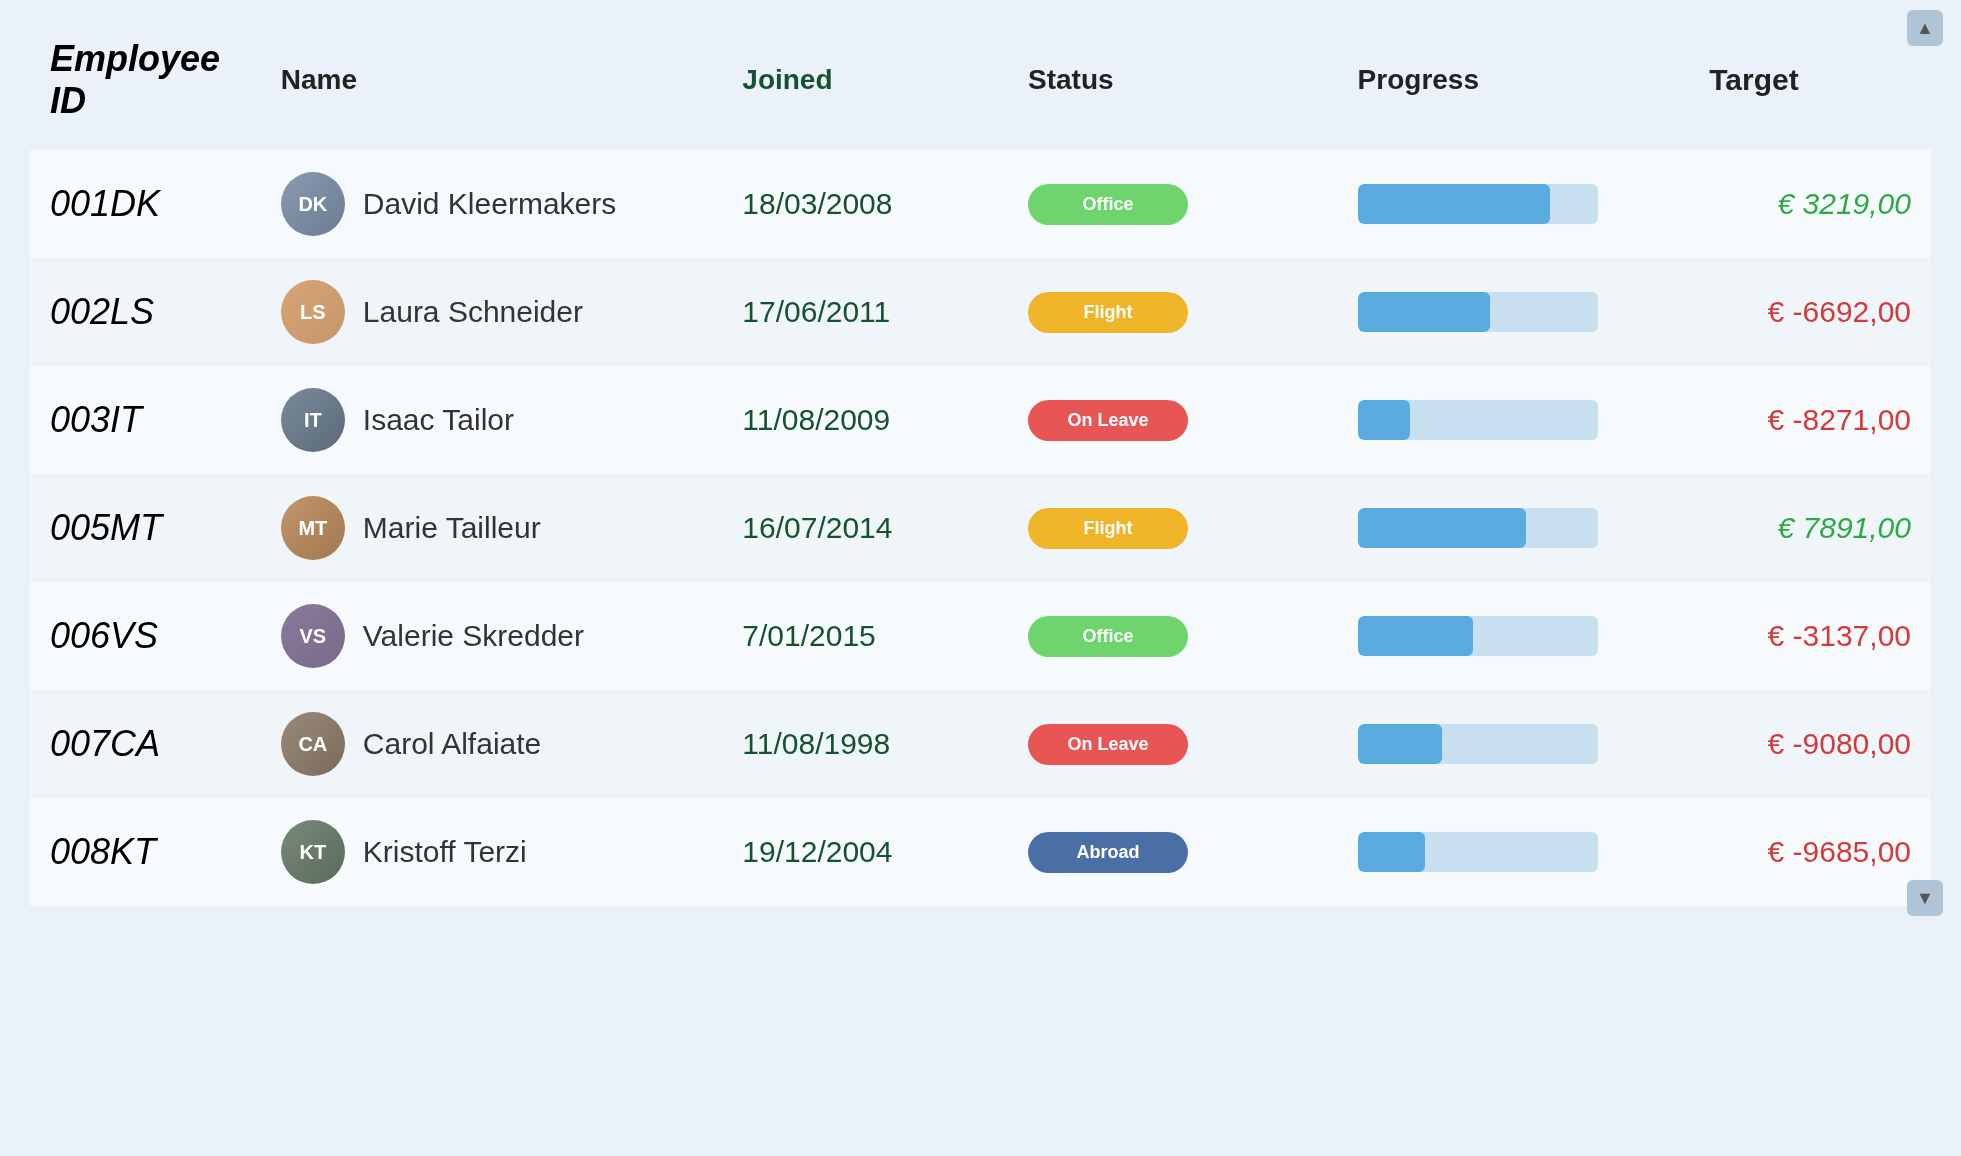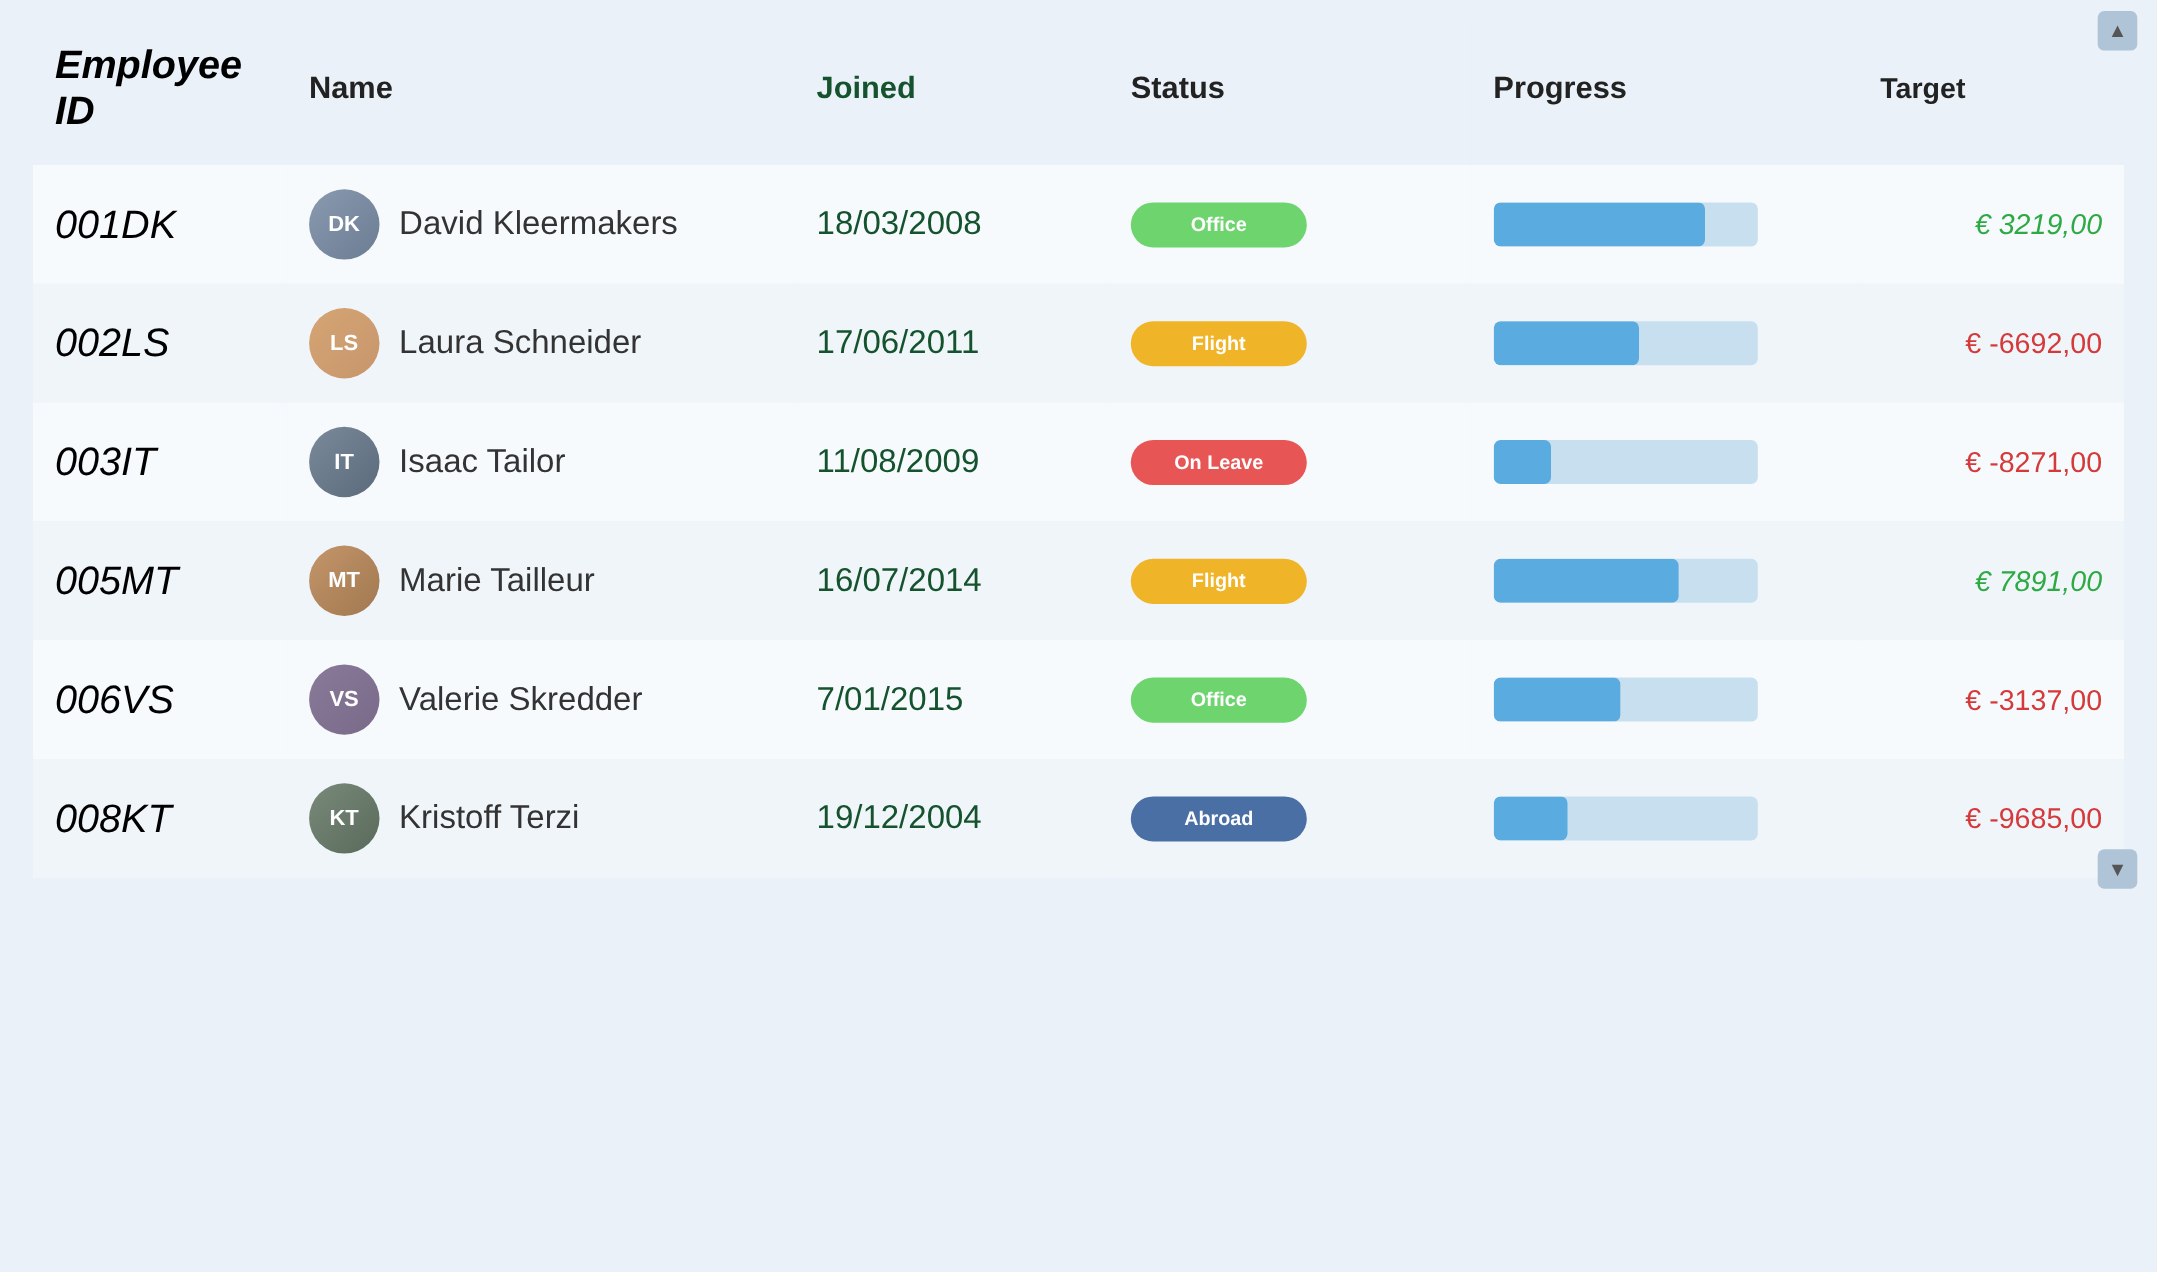--- a/index.html
+++ b/index.html
@@ -67,21 +67,21 @@
       padding: 22px 20px;
       font-size: 30px;
       color: #333;
       vertical-align: middle;
     }
     .col-id { font-size: 36px; color: #000000; width: 180px; font-style: italic; }
     .col-name { width: 420px; }
     .col-joined { width: 260px; color: #14532d; }
     .col-status { width: 300px; }
     .col-progress { width: 320px; }
-    .col-target { width: 220px; text-align: right; font-size: 26px; font-weight: 500; }
+    .col-target { width: 220px; text-align: right; font-size: 30px; font-weight: 500; }
 
     .name-cell {
       display: flex;
       align-items: center;
       gap: 18px;
     }
     .avatar {
       width: 64px;
       height: 64px;
       border-radius: 50%;
@@ -237,20 +237,37 @@
           <td class="col-joined">7/01/2015</td>
           <td class="col-status"><span class="status-badge status-office">Office</span></td>
           <td class="col-progress">
             <div class="progress-bar-bg">
               <div class="progress-bar-fill" style="width: 48%;"></div>
             </div>
           </td>
           <td class="col-target target-negative">€ -3137,00</td>
         </tr>
         <tr>
+          <td class="col-id">007CA</td>
+          <td class="col-name">
+            <div class="name-cell">
+              <div class="avatar female-4">CA</div>
+              <span>Carol Alfaiate</span>
+            </div>
+          </td>
+          <td class="col-joined">11/08/1998</td>
+          <td class="col-status"><span class="status-badge status-on-leave">On Leave</span></td>
+          <td class="col-progress">
+            <div class="progress-bar-bg">
+              <div class="progress-bar-fill" style="width: 35%;"></div>
+            </div>
+          </td>
+          <td class="col-target target-negative">€ -9080,00</td>
+        </tr>
+        <tr>
           <td class="col-id">008KT</td>
           <td class="col-name">
             <div class="name-cell">
               <div class="avatar male-4">KT</div>
               <span>Kristoff Terzi</span>
             </div>
           </td>
           <td class="col-joined">19/12/2004</td>
           <td class="col-status"><span class="status-badge status-abroad">Abroad</span></td>
           <td class="col-progress">

